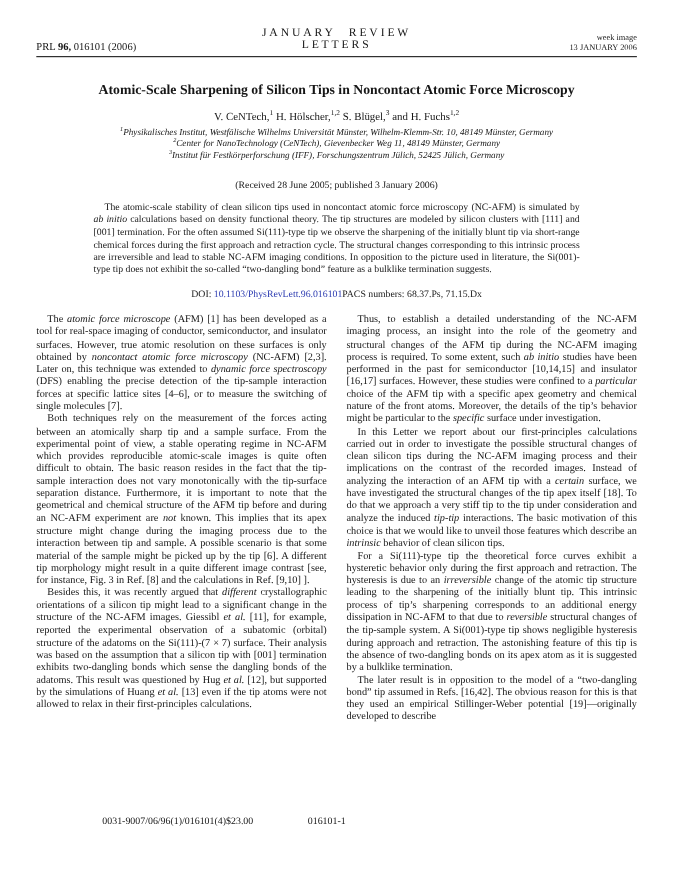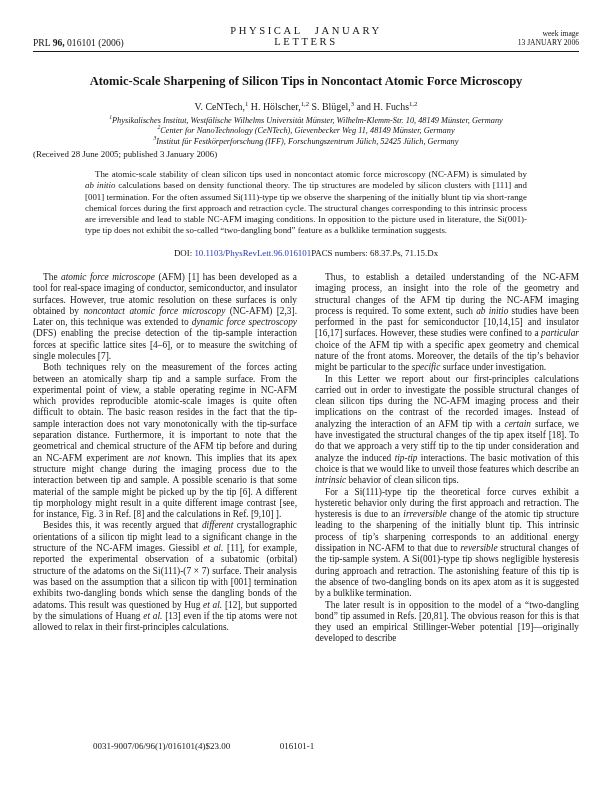--- a/index.html
+++ b/index.html
@@ -32,21 +32,21 @@
   .title{
     font-size:12.5px;font-weight:bold;text-align:center;
     margin:22px 10px 0 10px;line-height:1.2;
   }
   .authors{font-size:9.9px;text-align:center;margin-top:12px;}
   .affils{margin-top:4px;}
   .affils p{
     margin:0;font-size:8.3px;font-style:italic;text-align:center;
     line-height:1.26;text-indent:0;
   }
-  .received{font-size:8.9px;margin-top:2px;}
+  .received{font-size:8.9px;text-align:center;margin-top:16px;}
 
   .abstract{
     margin:10px 52px 0 52px;
     font-size:8.9px;line-height:11.1px;
     text-align:justify;text-indent:10px;
   }
   .doi-row{
     margin:12px 52px 0 52px;
     display:flex;justify-content:center;
     font-size:8.9px;
@@ -77,21 +77,21 @@
   .pfooter .f-center{text-align:right;padding:0 30px;}
   .pfooter .f-right{text-align:right;}
 </style>
 </head>
 <body>
 
 <div class="page">
 
   <div class="hdr">
     <div class="hdr-left"><span>PRL </span><span class="bd">96,</span><span> 016101 (2006)</span></div>
-    <div class="hdr-center">PHYSICAL JANUARY LETTERS</div>
+    <div class="hdr-center">JANUARY REVIEW LETTERS</div>
     <div class="hdr-right">
       <div>week image</div>
       <div>13 JANUARY 2006</div>
     </div>
   </div>
 
   <div class="title">Atomic-Scale Sharpening of Silicon Tips in Noncontact Atomic Force Microscopy</div>
 
   <div class="authors"><span>V. CeNTech,</span><sup>1</sup><span> H. Hölscher,</span><sup>1,2</sup><span> S. Blügel,</span><sup>3</sup><span> and H. Fuchs</span><sup>1,2</sup></div>
 
@@ -113,21 +113,21 @@
   <div class="columns">
     <div class="col">
         <p><span>The </span><span class="it">atomic force microscope</span><span> (AFM) [1] has been developed as a tool for real-space imaging of conductor, semiconductor, and insulator surfaces. However, true atomic resolution on these surfaces is only obtained by </span><span class="it">noncontact atomic force microscopy</span><span> (NC-AFM) [2,3]. Later on, this technique was extended to </span><span class="it">dynamic force spectroscopy</span><span> (DFS) enabling the precise detection of the tip-sample interaction forces at specific lattice sites [4–6], or to measure the switching of single molecules [7].</span></p>
         <p><span>Both techniques rely on the measurement of the forces acting between an atomically sharp tip and a sample surface. From the experimental point of view, a stable operating regime in NC-AFM which provides reproducible atomic-scale images is quite often difficult to obtain. The basic reason resides in the fact that the tip-sample interaction does not vary monotonically with the tip-surface separation distance. Furthermore, it is important to note that the geometrical and chemical structure of the AFM tip before and during an NC-AFM experiment are </span><span class="it">not</span><span> known. This implies that its apex structure might change during the imaging process due to the interaction between tip and sample. A possible scenario is that some material of the sample might be picked up by the tip [6]. A different tip morphology might result in a quite different image contrast [see, for instance, Fig. 3 in Ref. [8] and the calculations in Ref. [9,10] ].</span></p>
         <p><span>Besides this, it was recently argued that </span><span class="it">different</span><span> crystallographic orientations of a silicon tip might lead to a significant change in the structure of the NC-AFM images. Giessibl </span><span class="it">et al.</span><span> [11], for example, reported the experimental observation of a subatomic (orbital) structure of the adatoms on the Si(111)-(7 × 7) surface. Their analysis was based on the assumption that a silicon tip with [001] termination exhibits two-dangling bonds which sense the dangling bonds of the adatoms. This result was questioned by Hug </span><span class="it">et al.</span><span> [12], but supported by the simulations of Huang </span><span class="it">et al.</span><span> [13] even if the tip atoms were not allowed to relax in their first-principles calculations.</span></p>
       </div>
     <div class="col">
         <p><span>Thus, to establish a detailed understanding of the NC-AFM imaging process, an insight into the role of the geometry and structural changes of the AFM tip during the NC-AFM imaging process is required. To some extent, such </span><span class="it">ab initio</span><span> studies have been performed in the past for semiconductor [10,14,15] and insulator [16,17] surfaces. However, these studies were confined to a </span><span class="it">particular</span><span> choice of the AFM tip with a specific apex geometry and chemical nature of the front atoms. Moreover, the details of the tip’s behavior might be particular to the </span><span class="it">specific</span><span> surface under investigation.</span></p>
         <p><span>In this Letter we report about our first-principles calculations carried out in order to investigate the possible structural changes of clean silicon tips during the NC-AFM imaging process and their implications on the contrast of the recorded images. Instead of analyzing the interaction of an AFM tip with a </span><span class="it">certain</span><span> surface, we have investigated the structural changes of the tip apex itself [18]. To do that we approach a very stiff tip to the tip under consideration and analyze the induced </span><span class="it">tip-tip</span><span> interactions. The basic motivation of this choice is that we would like to unveil those features which describe an </span><span class="it">intrinsic</span><span> behavior of clean silicon tips.</span></p>
         <p><span>For a Si(111)-type tip the theoretical force curves exhibit a hysteretic behavior only during the first approach and retraction. The hysteresis is due to an </span><span class="it">irreversible</span><span> change of the atomic tip structure leading to the sharpening of the initially blunt tip. This intrinsic process of tip’s sharpening corresponds to an additional energy dissipation in NC-AFM to that due to </span><span class="it">reversible</span><span> structural changes of the tip-sample system. A Si(001)-type tip shows negligible hysteresis during approach and retraction. The astonishing feature of this tip is the absence of two-dangling bonds on its apex atom as it is suggested by a bulklike termination.</span></p>
-        <p><span>The later result is in opposition to the model of a “two-dangling bond” tip assumed in Refs. [20,81]. The obvious reason for this is that they used an empirical Stillinger-Weber potential [19]—originally developed to describe</span></p>
+        <p><span>The later result is in opposition to the model of a “two-dangling bond” tip assumed in Refs. [16,42]. The obvious reason for this is that they used an empirical Stillinger-Weber potential [19]—originally developed to describe</span></p>
       </div>
   </div>
 
   <div class="pfooter">
     <div class="f-left">0031-9007/06/96(1)/016101(4)$23.00</div>
     <div class="f-center">016101-1</div>
   </div>
 
 </div>
 

